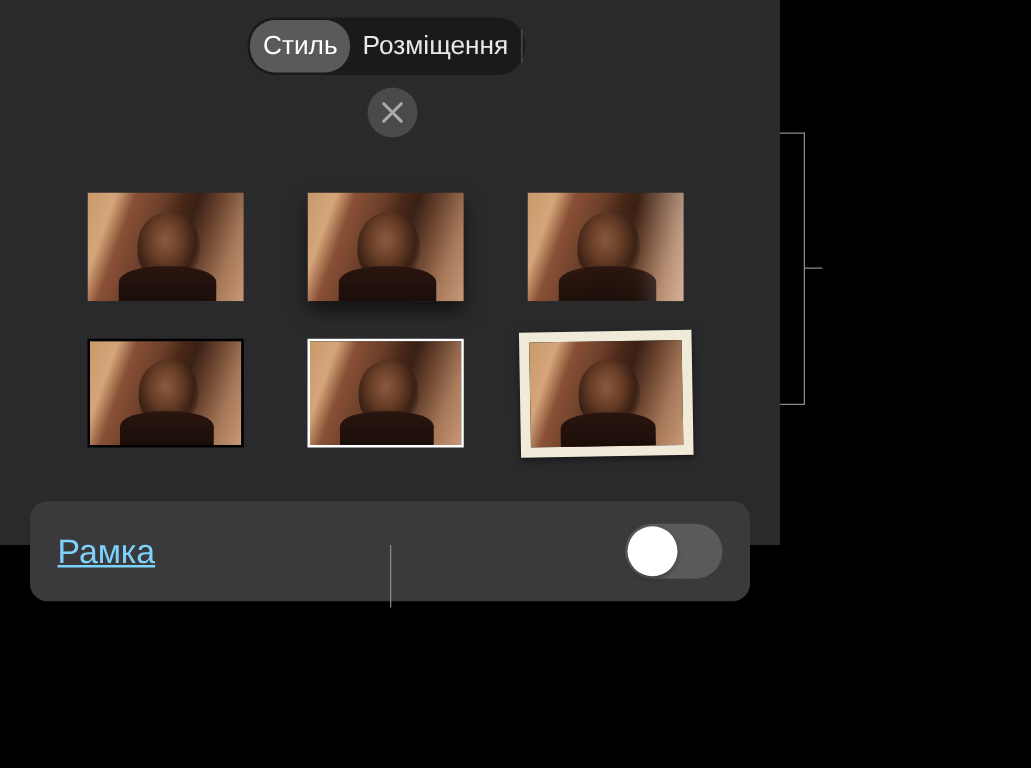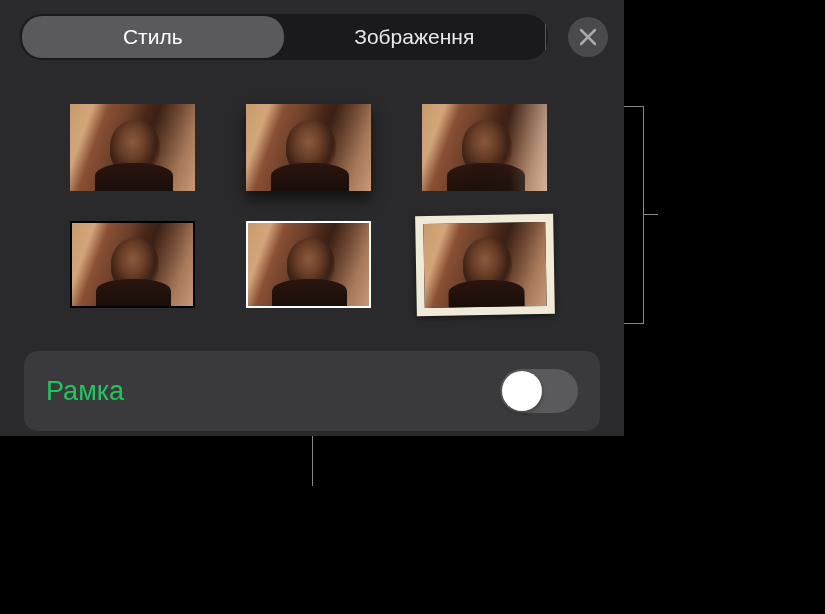--- a/index.html
+++ b/index.html
@@ -22,20 +22,21 @@
       height: 436px;
       background: #2a2a2c;
       position: relative;
     }
     
     .header {
       display: flex;
       align-items: center;
       padding: 14px 16px 14px 20px;
       gap: 10px;
+      flex-direction: column;
     }
     
     .tabs {
       display: flex;
       background: #1a1a1c;
       border-radius: 22px;
       padding: 2px;
       flex: 1;
       margin-right: 10px;
     }
@@ -188,22 +189,23 @@
       background: #3a3a3c;
       border-radius: 14px;
       padding: 18px 22px;
       display: flex;
       align-items: center;
       justify-content: space-between;
     }
     
     .frame-label {
       font-size: 27px;
-      color: #22c55e;
+      color: #7dd3fc;
       font-weight: 400;
+      text-decoration: underline;
     }
     
     .toggle {
       width: 78px;
       height: 44px;
       background: #5a5a5c;
       border-radius: 22px;
       position: relative;
       cursor: pointer;
     }
@@ -249,21 +251,21 @@
     }
   </style>
 </head>
 <body>
 
 <div class="panel">
 
   <div class="header">
     <div class="tabs">
       <div class="tab active">Стиль</div>
-      <div class="tab">Зображення</div>
+      <div class="tab">Розміщення</div>
       <div class="tab-separator"></div>
     </div>
     <div class="close-btn">
       <svg viewBox="0 0 18 18">
         <path d="M2 2 L16 16 M16 2 L2 16" stroke="#aaa" stroke-width="2.5" stroke-linecap="round" fill="none"></path>
       </svg>
     </div>
   </div>
 
   <div class="style-grid">

